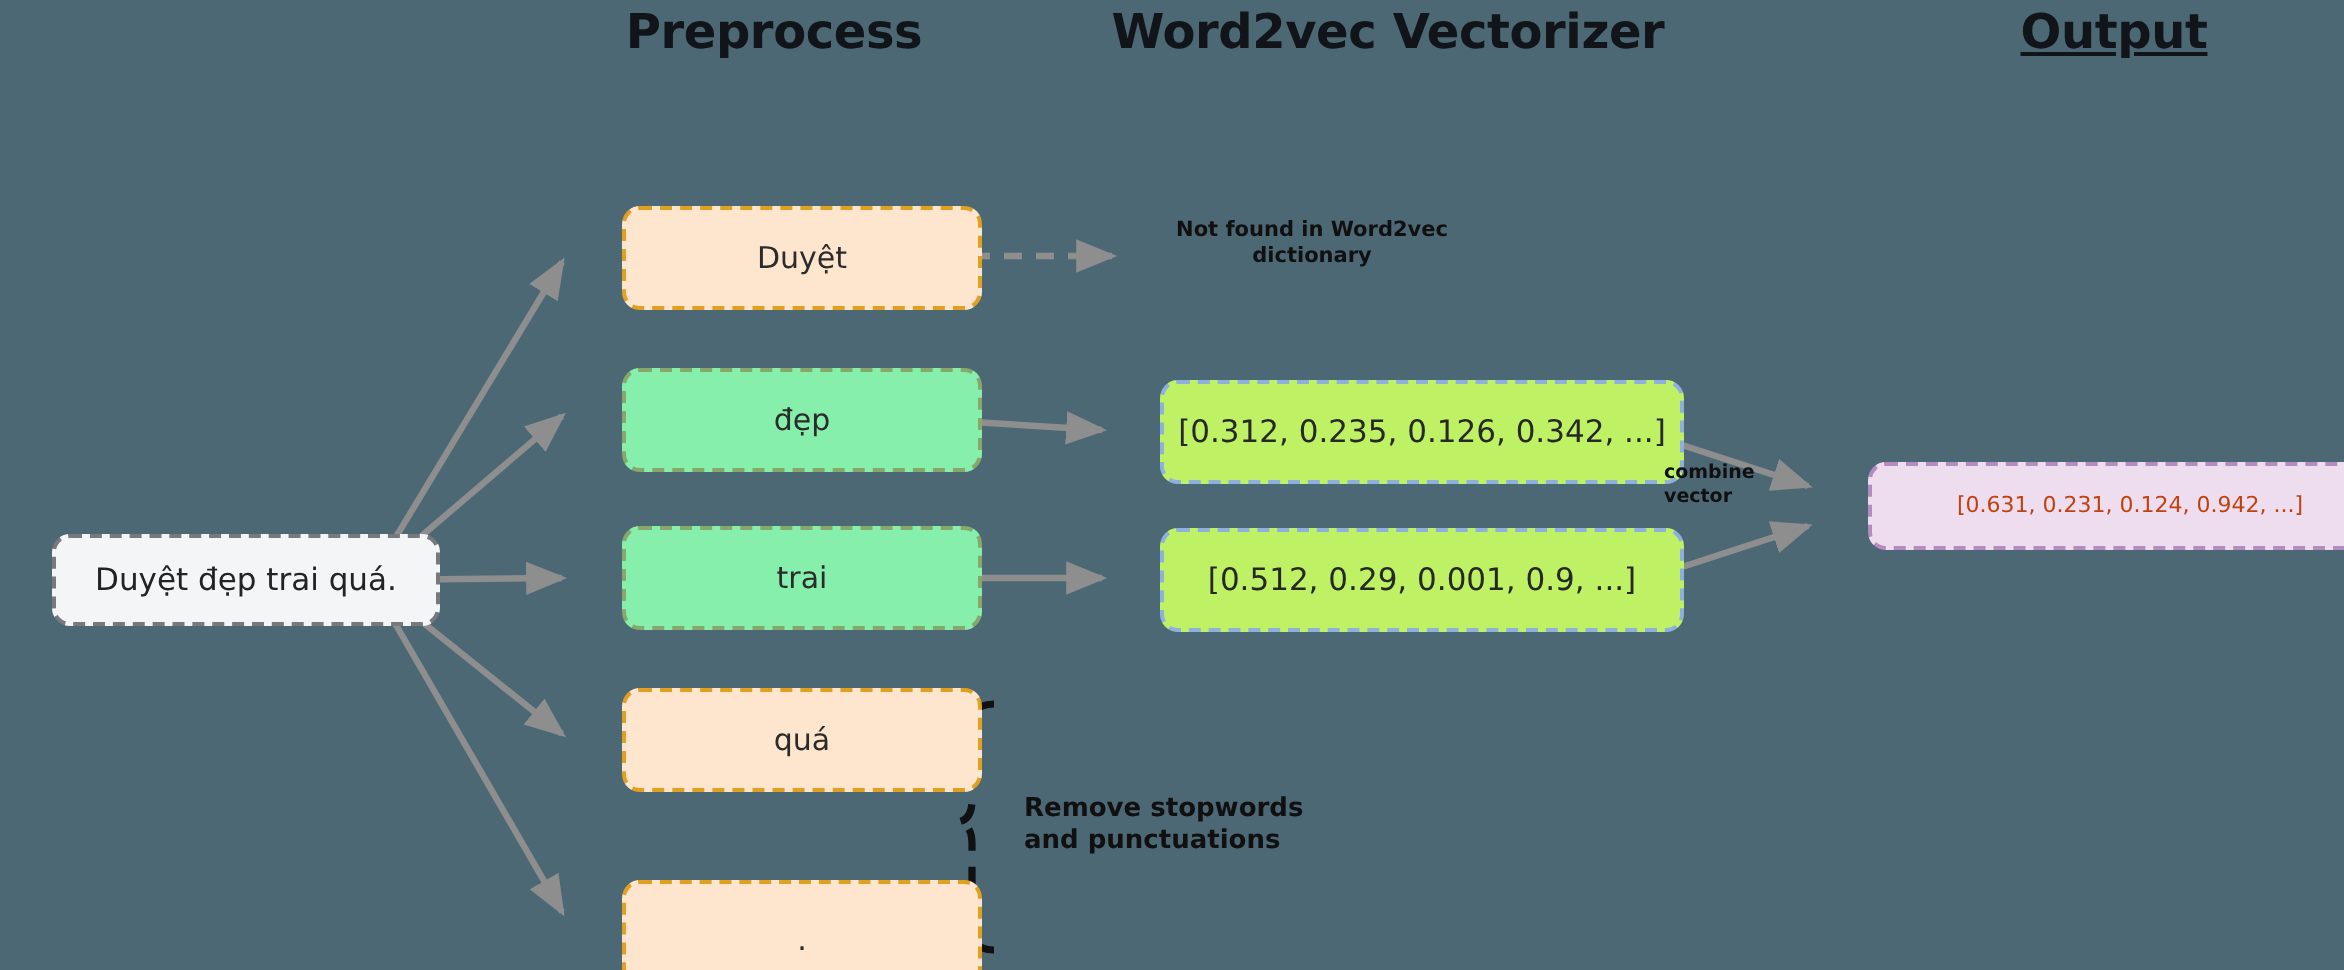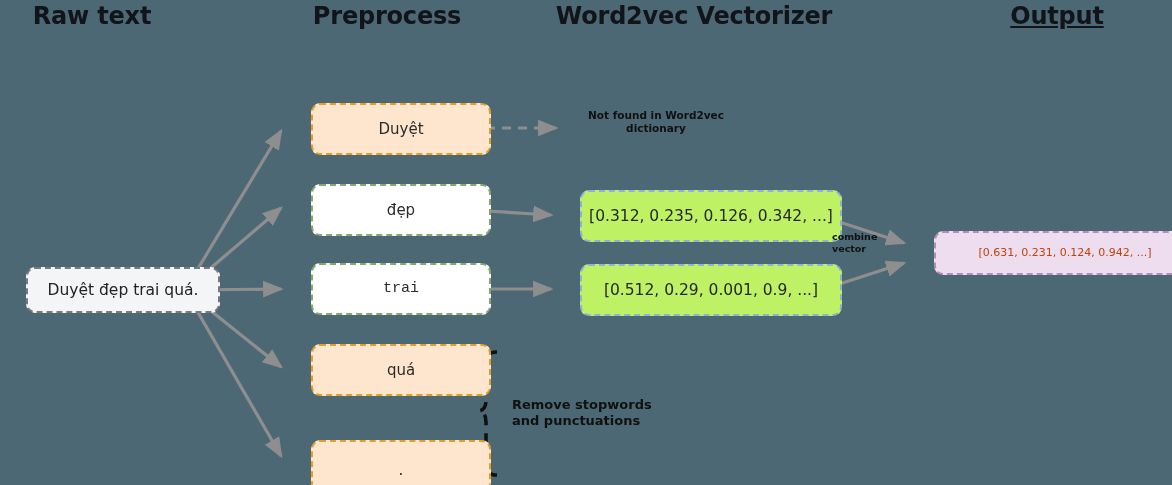--- a/index.html
+++ b/index.html
@@ -72,21 +72,21 @@
   .node-token {
     left: 287px;
     width: 180px;
     height: 52px;
     border: 2.5px dashed #e2a020;
     background: #fde6cd;
     font-size: 15px;
   }
   .node-token.kept {
     border-color: #86a86a;
-    background: #ffffff;
+    background: #86efac;
   }
 
   .node-vec {
     left: 556px;
     width: 262px;
     height: 52px;
     border: 2.5px dashed #8fb0dc;
     background: #bef264;
     font-size: 15.5px;
     color: #272727;
@@ -162,30 +162,29 @@
 
       <path d="M821,216 L904,243"></path>
       <path d="M821,290 L904,263"></path>
     </g>
 
     <path d="M470,128 L556,128" stroke="#8e8e8e" stroke-width="3.2" fill="none" stroke-dasharray="9 7" marker-end="url(#arrowheadDash)"></path>
 
     <path d="M497,352 Q486,352 486,362 L486,400 Q486,410 479,411 Q486,412 486,422 L486,465 Q486,475 497,475" stroke="#111111" stroke-width="3.6" fill="none" stroke-dasharray="11 8" stroke-linecap="butt"></path>
   </svg>
 
-  <div class="col-head" style="left:92px;">Raw text</div>
   <div class="col-head" style="left:370px;margin-left:17px;">Preprocess</div>
   <div class="col-head" style="left:694px;">Word2vec Vectorizer</div>
   <div class="col-head" style="left:1057px;text-decoration:underline;">Output</div>
 
   <div class="node node-raw">Duyệt đẹp trai quá.</div>
 
   <div class="node node-token" style="top:103px;">Duyệt</div>
   <div class="node node-token kept" style="top:184px;">đẹp</div>
-  <div class="node node-token kept" style="top:263px;font-family:Liberation Mono, monospace;">trai</div>
+  <div class="node node-token kept" style="top:263px;">trai</div>
   <div class="node node-token" style="top:344px;">quá</div>
   <div class="node node-token" style="top:440px;height:60px;">.</div>
 
   <div class="node node-vec" style="top:190px;">[0.312, 0.235, 0.126, 0.342, ...]</div>
   <div class="node node-vec" style="top:264px;">[0.512, 0.29, 0.001, 0.9, ...]</div>
 
   <div class="node node-out">[0.631, 0.231, 0.124, 0.942, ...]</div>
 
   <div class="annot annot-notfound">Not found in Word2vec
 dictionary</div>

